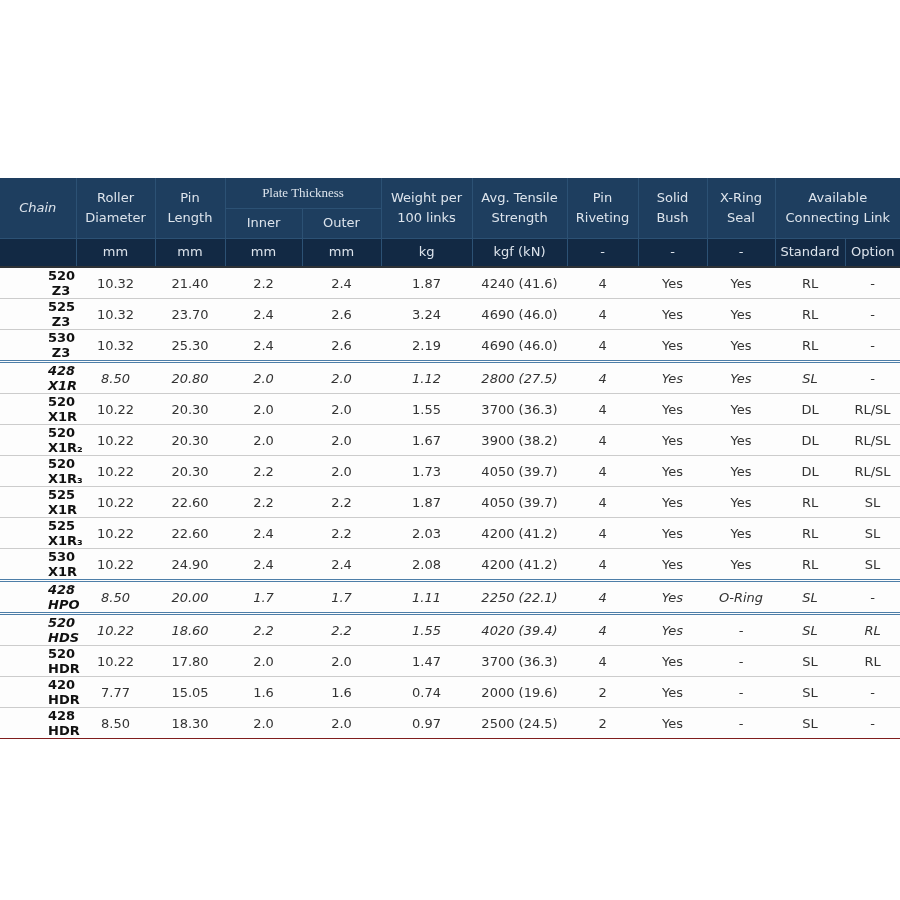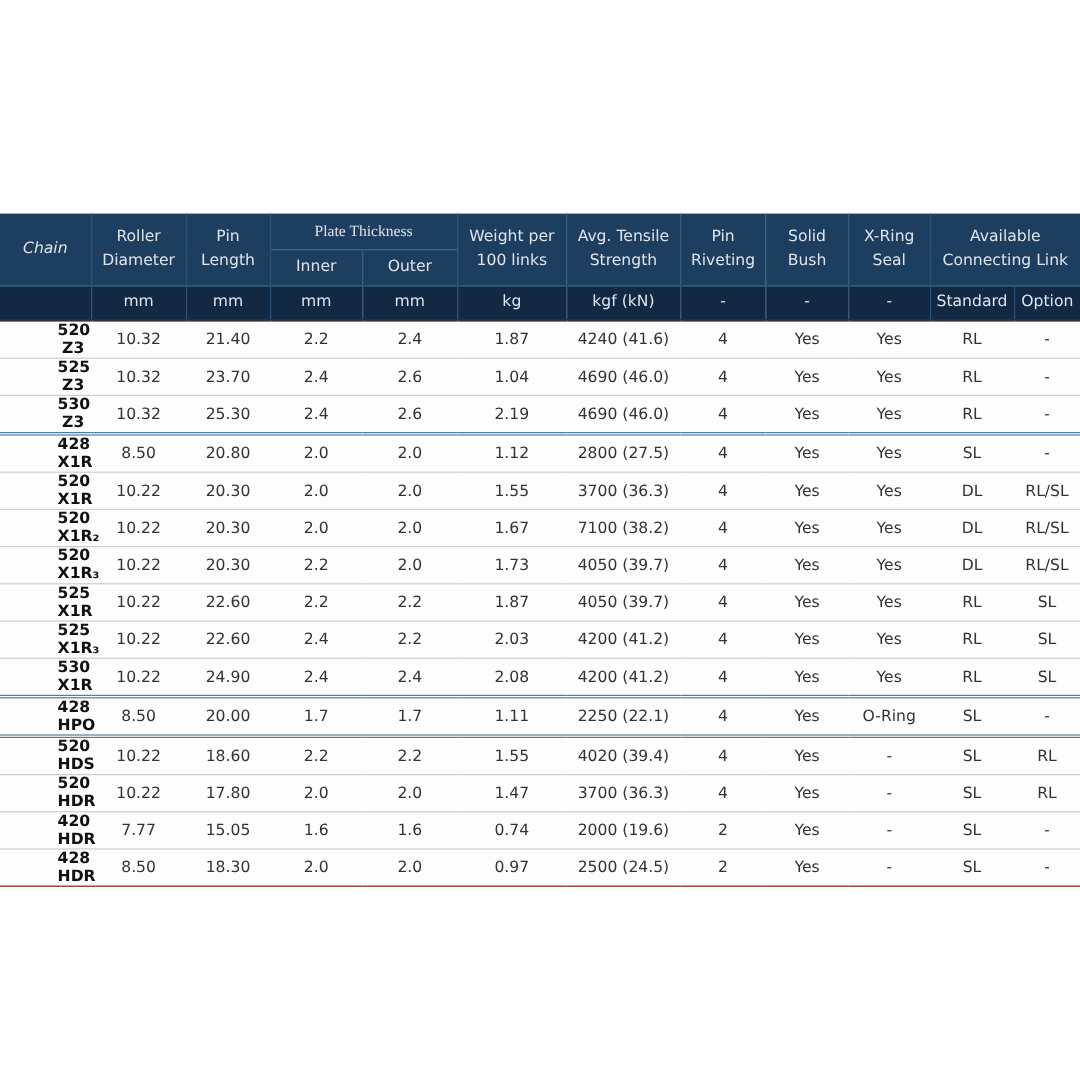--- a/index.html
+++ b/index.html
@@ -54,21 +54,21 @@
     font-size: 13px;
     color: #333333;
     text-align: center;
     vertical-align: middle;
     padding: 0 2px;
     background: #fdfdfd;
     border-top: 1px solid #cccccc;
   }
   tbody tr:first-child td { border-top: none; }
   tbody tr:last-child td { border-bottom: 1px solid #7f1d1d; }
-  tbody tr.group-start td { border-top: 3px double #4d7ea8; }
+  tbody tr.group-start td { border-top: 3px double #4d7ea8; font-style: italic; }
   tbody td.chain {
     font-weight: bold;
     color: #111111;
     padding-left: 48px;
   }
 </style>
 </head>
 <body>
 
 <div class="canvas">
@@ -133,21 +133,21 @@
     <td>Yes</td>
     <td>RL</td>
     <td>-</td>
   </tr>
         <tr>
     <td class="chain">525 Z3</td>
     <td>10.32</td>
     <td>23.70</td>
     <td>2.4</td>
     <td>2.6</td>
-    <td>1.04</td>
+    <td>3.24</td>
     <td>4690 (46.0)</td>
     <td>4</td>
     <td>Yes</td>
     <td>Yes</td>
     <td>RL</td>
     <td>-</td>
   </tr>
         <tr>
     <td class="chain">530 Z3</td>
     <td>10.32</td>
@@ -190,21 +190,21 @@
     <td>DL</td>
     <td>RL/SL</td>
   </tr>
         <tr>
     <td class="chain">520 X1R₂</td>
     <td>10.22</td>
     <td>20.30</td>
     <td>2.0</td>
     <td>2.0</td>
     <td>1.67</td>
-    <td>7100 (38.2)</td>
+    <td>3900 (38.2)</td>
     <td>4</td>
     <td>Yes</td>
     <td>Yes</td>
     <td>DL</td>
     <td>RL/SL</td>
   </tr>
         <tr>
     <td class="chain">520 X1R₃</td>
     <td>10.22</td>
     <td>20.30</td>

